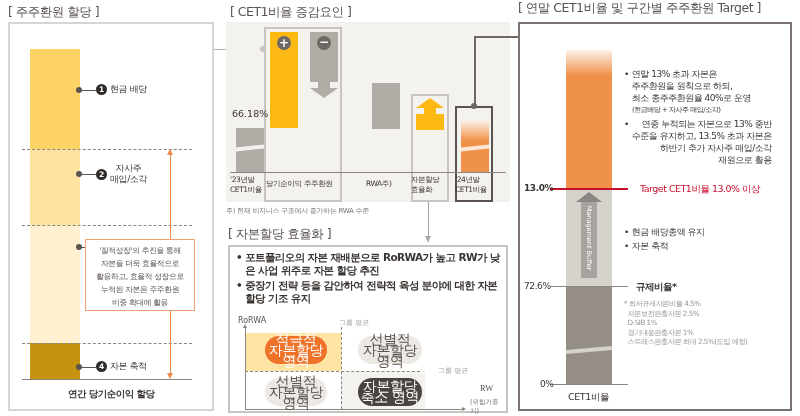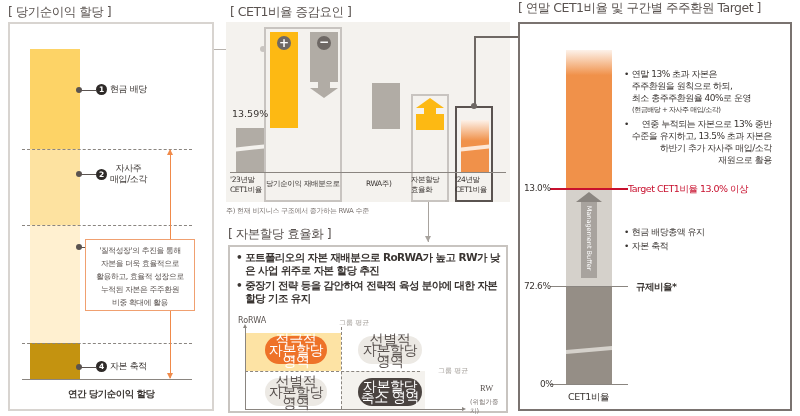--- a/index.html
+++ b/index.html
@@ -30,21 +30,21 @@
   
   #right-panel { left: 518px; top: 22px; width: 274px; height: 389px; border: 2px solid #7a7370; background: #fff; }
   .rp-text { position: absolute; font-size: 9px; color: #3a3532; line-height: 12px; letter-spacing: -0.5px; }
   .axis-lbl { position: absolute; font-size: 9px; color: #3a3532; letter-spacing: -0.4px; }
 
   .pill { position: absolute; border-radius: 14px; font-size: 14px; text-align: center; line-height: 11px; display: flex; align-items: center; justify-content: center; letter-spacing: -0.4px; }
 </style>
 </head>
 <body>
 
-<div class="sec-title" style="left:8px;top:4px;">[ 당기순이익 할당 ]</div>
+<div class="sec-title" style="left:8px;top:4px;">[ 주주환원 할당 ]</div>
 <div class="sec-title" style="left:230px;top:4px;">[ CET1비율 증감요인 ]</div>
 <div class="sec-title" style="left:518px;top:0;">[ 연말 CET1비율 및 구간별 주주환원 Target ]</div>
 
 <div id="left-panel" class="abs">
   <div class="lp-seg" style="top:25px;height:100px;background:#fdd366;"></div>
   <div class="lp-seg" style="top:125px;height:76px;background:#fde2a0;"></div>
   <div class="lp-seg" style="top:201px;height:118px;background:#fff0d0;"></div>
   <div class="lp-seg" style="top:319px;height:36px;background:#c49310;"></div>
 
   <div class="lp-dash" style="top:125px;"></div>
@@ -93,21 +93,21 @@
 누적된 자본은 주주환원
 비중 확대에 활용</div>
 
 <div class="abs" style="left:214px;top:49px;width:60px;height:1px;background:#b8b3ae;"></div>
 
 <div id="wf-area" class="abs">
 
   <div class="abs" style="left:38px;top:5px;width:78px;height:175px;border:2px solid #c8c4c0;"></div>
   <div class="abs" style="left:34px;top:24px;width:6px;height:6px;border-radius:50%;background:#c8c4c0;"></div>
 
-  <div class="abs" style="left:6px;top:86px;font-size:9.5px;color:#3a3532;">13.59%</div>
+  <div class="abs" style="left:6px;top:86px;font-size:9.5px;color:#3a3532;">66.18%</div>
   <div class="wf-bar" style="left:10px;top:106px;width:28px;height:44px;background:#b1aca5;">
     <div class="abs" style="left:0;top:18px;width:28px;height:4px;background:#f4f2ee;transform:skewY(-6deg);"></div>
   </div>
 
   <div class="wf-bar" style="left:44px;top:10px;width:28px;height:96px;background:#fdb913;">
     <div class="abs" style="left:7px;top:4px;width:14px;height:14px;border-radius:50%;background:#6e6864;color:#fff;font-size:12px;font-weight:bold;line-height:14px;text-align:center;">+</div>
   </div>
 
   <div class="wf-bar" style="left:84px;top:10px;width:28px;height:50px;background:#b1aca5;">
     <div class="abs" style="left:7px;top:4px;width:14px;height:14px;border-radius:50%;background:#6e6864;color:#fff;font-size:12px;font-weight:bold;line-height:13px;text-align:center;">−</div>
@@ -126,21 +126,21 @@
   <div class="abs" style="left:245px;top:81px;width:6px;height:6px;border-radius:50%;background:#6e6864;"></div>
   <div class="wf-bar" style="left:235px;top:98px;width:28px;height:52px;background:linear-gradient(to bottom, #fdf2ea 0%, #f0914a 40%, #f0914a 100%);">
     <div class="abs" style="left:0;top:26px;width:28px;height:4px;background:#fde7d6;transform:skewY(-6deg);"></div>
   </div>
 
   <div class="abs" style="left:4px;top:150px;width:276px;height:1px;background:#8a8580;"></div>
 
   <div class="wf-xlabel" style="left:4px;top:153px;width:40px;white-space:pre-line;">'23년말
 CET1비율</div>
   <div class="wf-xlabel" style="left:40px;top:157px;width:38px;">당기순이익</div>
-  <div class="wf-xlabel" style="left:78px;top:157px;width:38px;">재배분으로</div>
+  <div class="wf-xlabel" style="left:78px;top:157px;width:38px;">주주환원</div>
   <div class="wf-xlabel" style="left:140px;top:157px;width:38px;">RWA주)</div>
   <div class="wf-xlabel" style="left:185px;top:153px;width:38px;white-space:pre-line;">자본할당
 효율화</div>
   <div class="wf-xlabel" style="left:229px;top:153px;width:38px;white-space:pre-line;">'24년말
 CET1비율</div>
 </div>
 
 <div class="abs" style="left:474px;top:36px;width:2px;height:70px;background:#6e6864;"></div>
 <div class="abs" style="left:474px;top:36px;width:44px;height:2px;background:#6e6864;"></div>
 
@@ -196,45 +196,50 @@
   </div>
 
   <div class="abs" style="left:56px;top:168px;width:0;height:0;border-left:13px solid transparent;border-right:13px solid transparent;border-bottom:10px solid #8a8580;"></div>
   <div class="abs" style="left:61px;top:178px;width:16px;height:76px;background:#a8a39e;"></div>
   <div class="abs" style="left:35px;top:210px;width:68px;font-size:6.5px;color:#fff;transform:rotate(90deg);text-align:center;white-space:nowrap;">Management Buffer</div>
 
   <div class="abs" style="left:30px;top:164px;width:78px;height:2px;background:#c8102e;"></div>
   <div class="abs" style="left:30px;top:262px;width:78px;height:1px;background:#8a8580;"></div>
   <div class="abs" style="left:30px;top:360px;width:78px;height:1px;background:#8a8580;"></div>
 
-  <div class="axis-lbl" style="left:4px;top:159px;">13.0%</div>
+  <div class="axis-lbl" style="left:4px;top:159px;font-weight:bold;">13.0%</div>
   <div class="axis-lbl" style="left:4px;top:257px;">72.6%</div>
   <div class="axis-lbl" style="left:20px;top:355px;">0%</div>
   <div class="axis-lbl" style="left:48px;top:367px;font-size:9.5px;">CET1비율</div>
 
   <div class="rp-text" style="left:104px;top:44px;display:flex;">
     <span style="margin-right:3px;">•</span>
       <span style="white-space:pre-line;">연말 13% 초과 자본은
 주주환원을 원칙으로 하되,
 최소 총주주환원율 40%로 운영</span>
   </div>
   <div class="rp-text" style="left:112px;top:80px;font-size:7px;">(현금배당 + 자사주 매입/소각)</div>
   <div class="rp-text" style="left:104px;top:94px;display:flex;">
     <span style="margin-right:3px;">•</span>
       <span style="white-space:pre-line;text-align:right;">연중 누적되는 자본으로 13% 중반
 수준을 유지하고, 13.5% 초과 자본은
 하반기 추가 자사주 매입/소각
 재원으로 활용</span>
   </div>
 
-  <div class="rp-text" style="left:108px;top:159px;color:#c8102e;font-size:9.5px;text-align:center;">Target CET1비율 13.0% 이상</div>
+  <div class="rp-text" style="left:120px;top:159px;color:#c8102e;font-size:9.5px;text-align:center;">Target CET1비율 13.0% 이상</div>
 
   <div class="rp-text" style="left:104px;top:202px;display:flex;">
       <span style="margin-right:3px;">•</span>
       <span>현금 배당총액 유지</span>
     </div>
   <div class="rp-text" style="left:104px;top:216px;display:flex;">
       <span style="margin-right:3px;">•</span>
       <span>자본 축적</span>
     </div>
 
   <div class="rp-text" style="left:116px;top:257px;font-weight:bold;font-size:9.5px;">규제비율*</div>
+  <div class="rp-text" style="left:104px;top:275px;font-size:7.2px;line-height:9.5px;color:#9a958f;white-space:pre;">* 최저규제자본비율 4.5%
+  자본보전완충자본 2.5%
+  D-SIB 1%
+  경기대응완충자본 1%
+  스트레스완충자본 최대 2.5%(도입 예정)</div>
 </div>
 
 </body></html>

